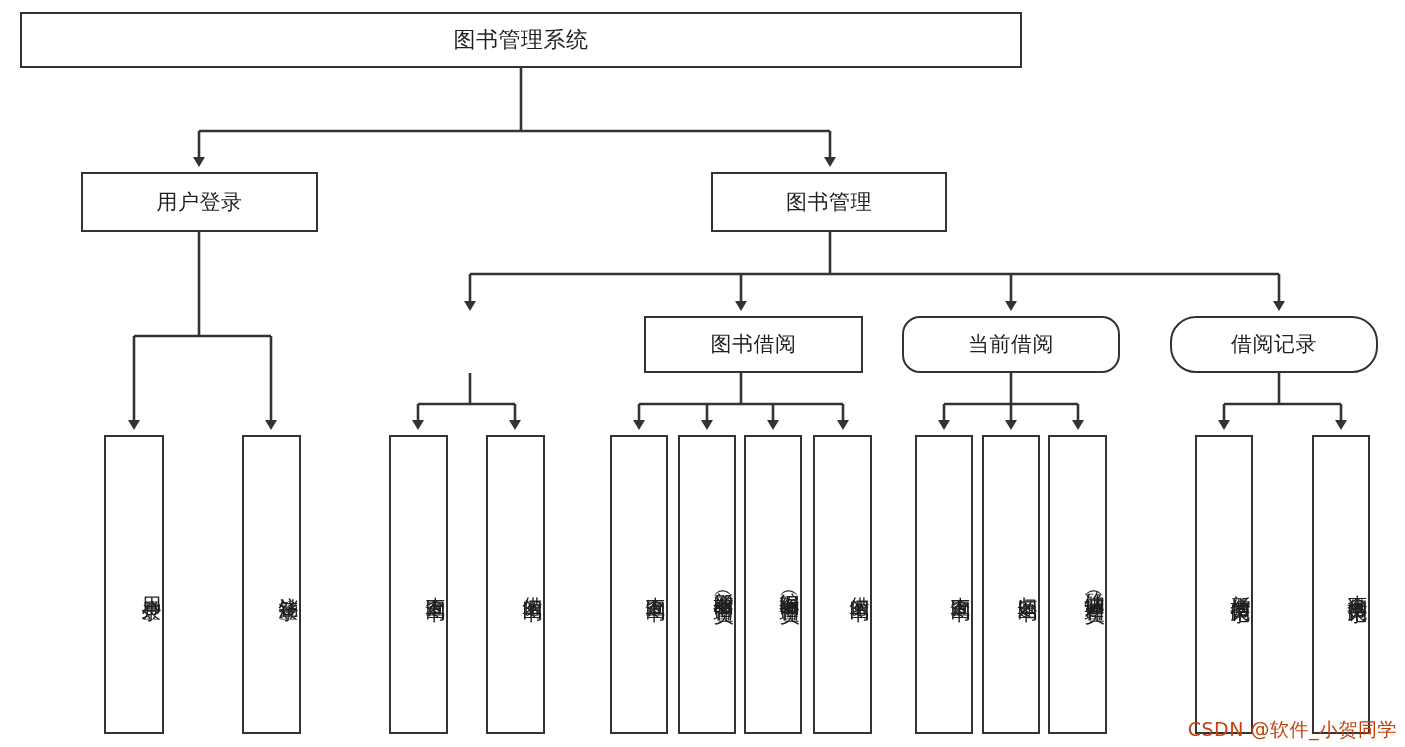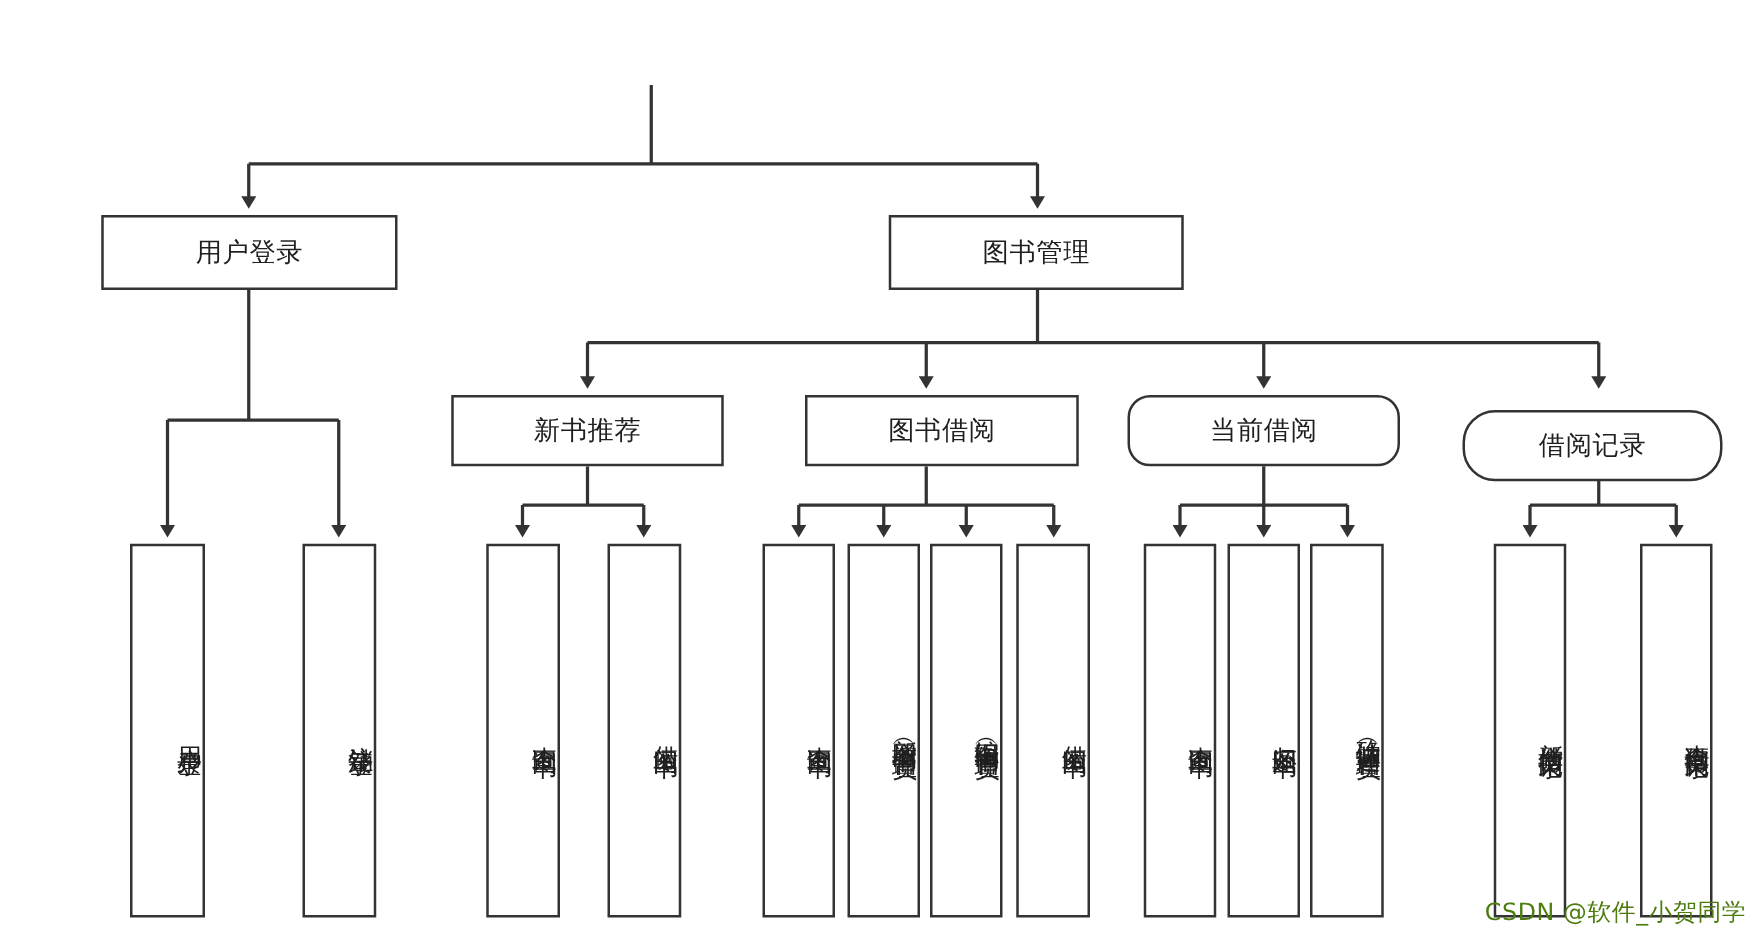--- a/index.html
+++ b/index.html
@@ -56,21 +56,21 @@
   .node.vertical > span {
     writing-mode: vertical-rl;
     text-orientation: upright;
     white-space: nowrap;
   }
   .watermark {
     position: absolute;
     right: 8px;
     bottom: 4px;
     font-size: 19px;
-    color: #4d7c0f;
+    color: #c2410c;
     letter-spacing: 0.5px;
     white-space: nowrap;
     user-select: none;
   }
 </style>
 </head>
 <body>
 
 <div id="canvas">
 
@@ -129,32 +129,32 @@
     </g>
 
     <g stroke="#333333" stroke-width="2.6" fill="none">
       <path d="M1279,373 L1279,404"></path>
       <path d="M1224,404 L1341,404"></path>
       <path d="M1224,404 L1224,421" marker-end="url(#arrow)"></path>
       <path d="M1341,404 L1341,421" marker-end="url(#arrow)"></path>
     </g>
   </svg>
 
+  <div class="node root" style="left:20px; top:12px; width:1002px; height:56px;">图书管理系统</div>
 
   <div class="node" style="left:81px; top:172px; width:237px; height:60px;">用户登录</div>
 
   <div class="node" style="left:711px; top:172px; width:236px; height:60px;">图书管理</div>
 
-  <div class="node" style="left:361px; top:316px; width:218px; height:57px;">新书推荐</div>
 
   <div class="node" style="left:632px; top:316px; width:219px; height:57px;margin-left:12px;">图书借阅</div>
 
   <div class="node" style="left:902px; top:316px; width:218px; height:57px;border-radius:18px;">当前借阅</div>
 
-  <div class="node" style="left:1170px; top:328px; width:208px; height:57px;border-radius:26px;">借阅记录</div>
+  <div class="node" style="left:1170px; top:316px; width:208px; height:57px;border-radius:26px;">借阅记录</div>
 
   <div class="node vertical" style="left:104px; top:435px; width:60px; height:299px;">
     <span>用户登录</span>
   </div>
   <div class="node vertical" style="left:242px; top:435px; width:59px; height:299px;">
     <span>注销登录</span>
   </div>
 
   <div class="node vertical" style="left:389px; top:435px; width:59px; height:299px;">
     <span>查询图书</span>

